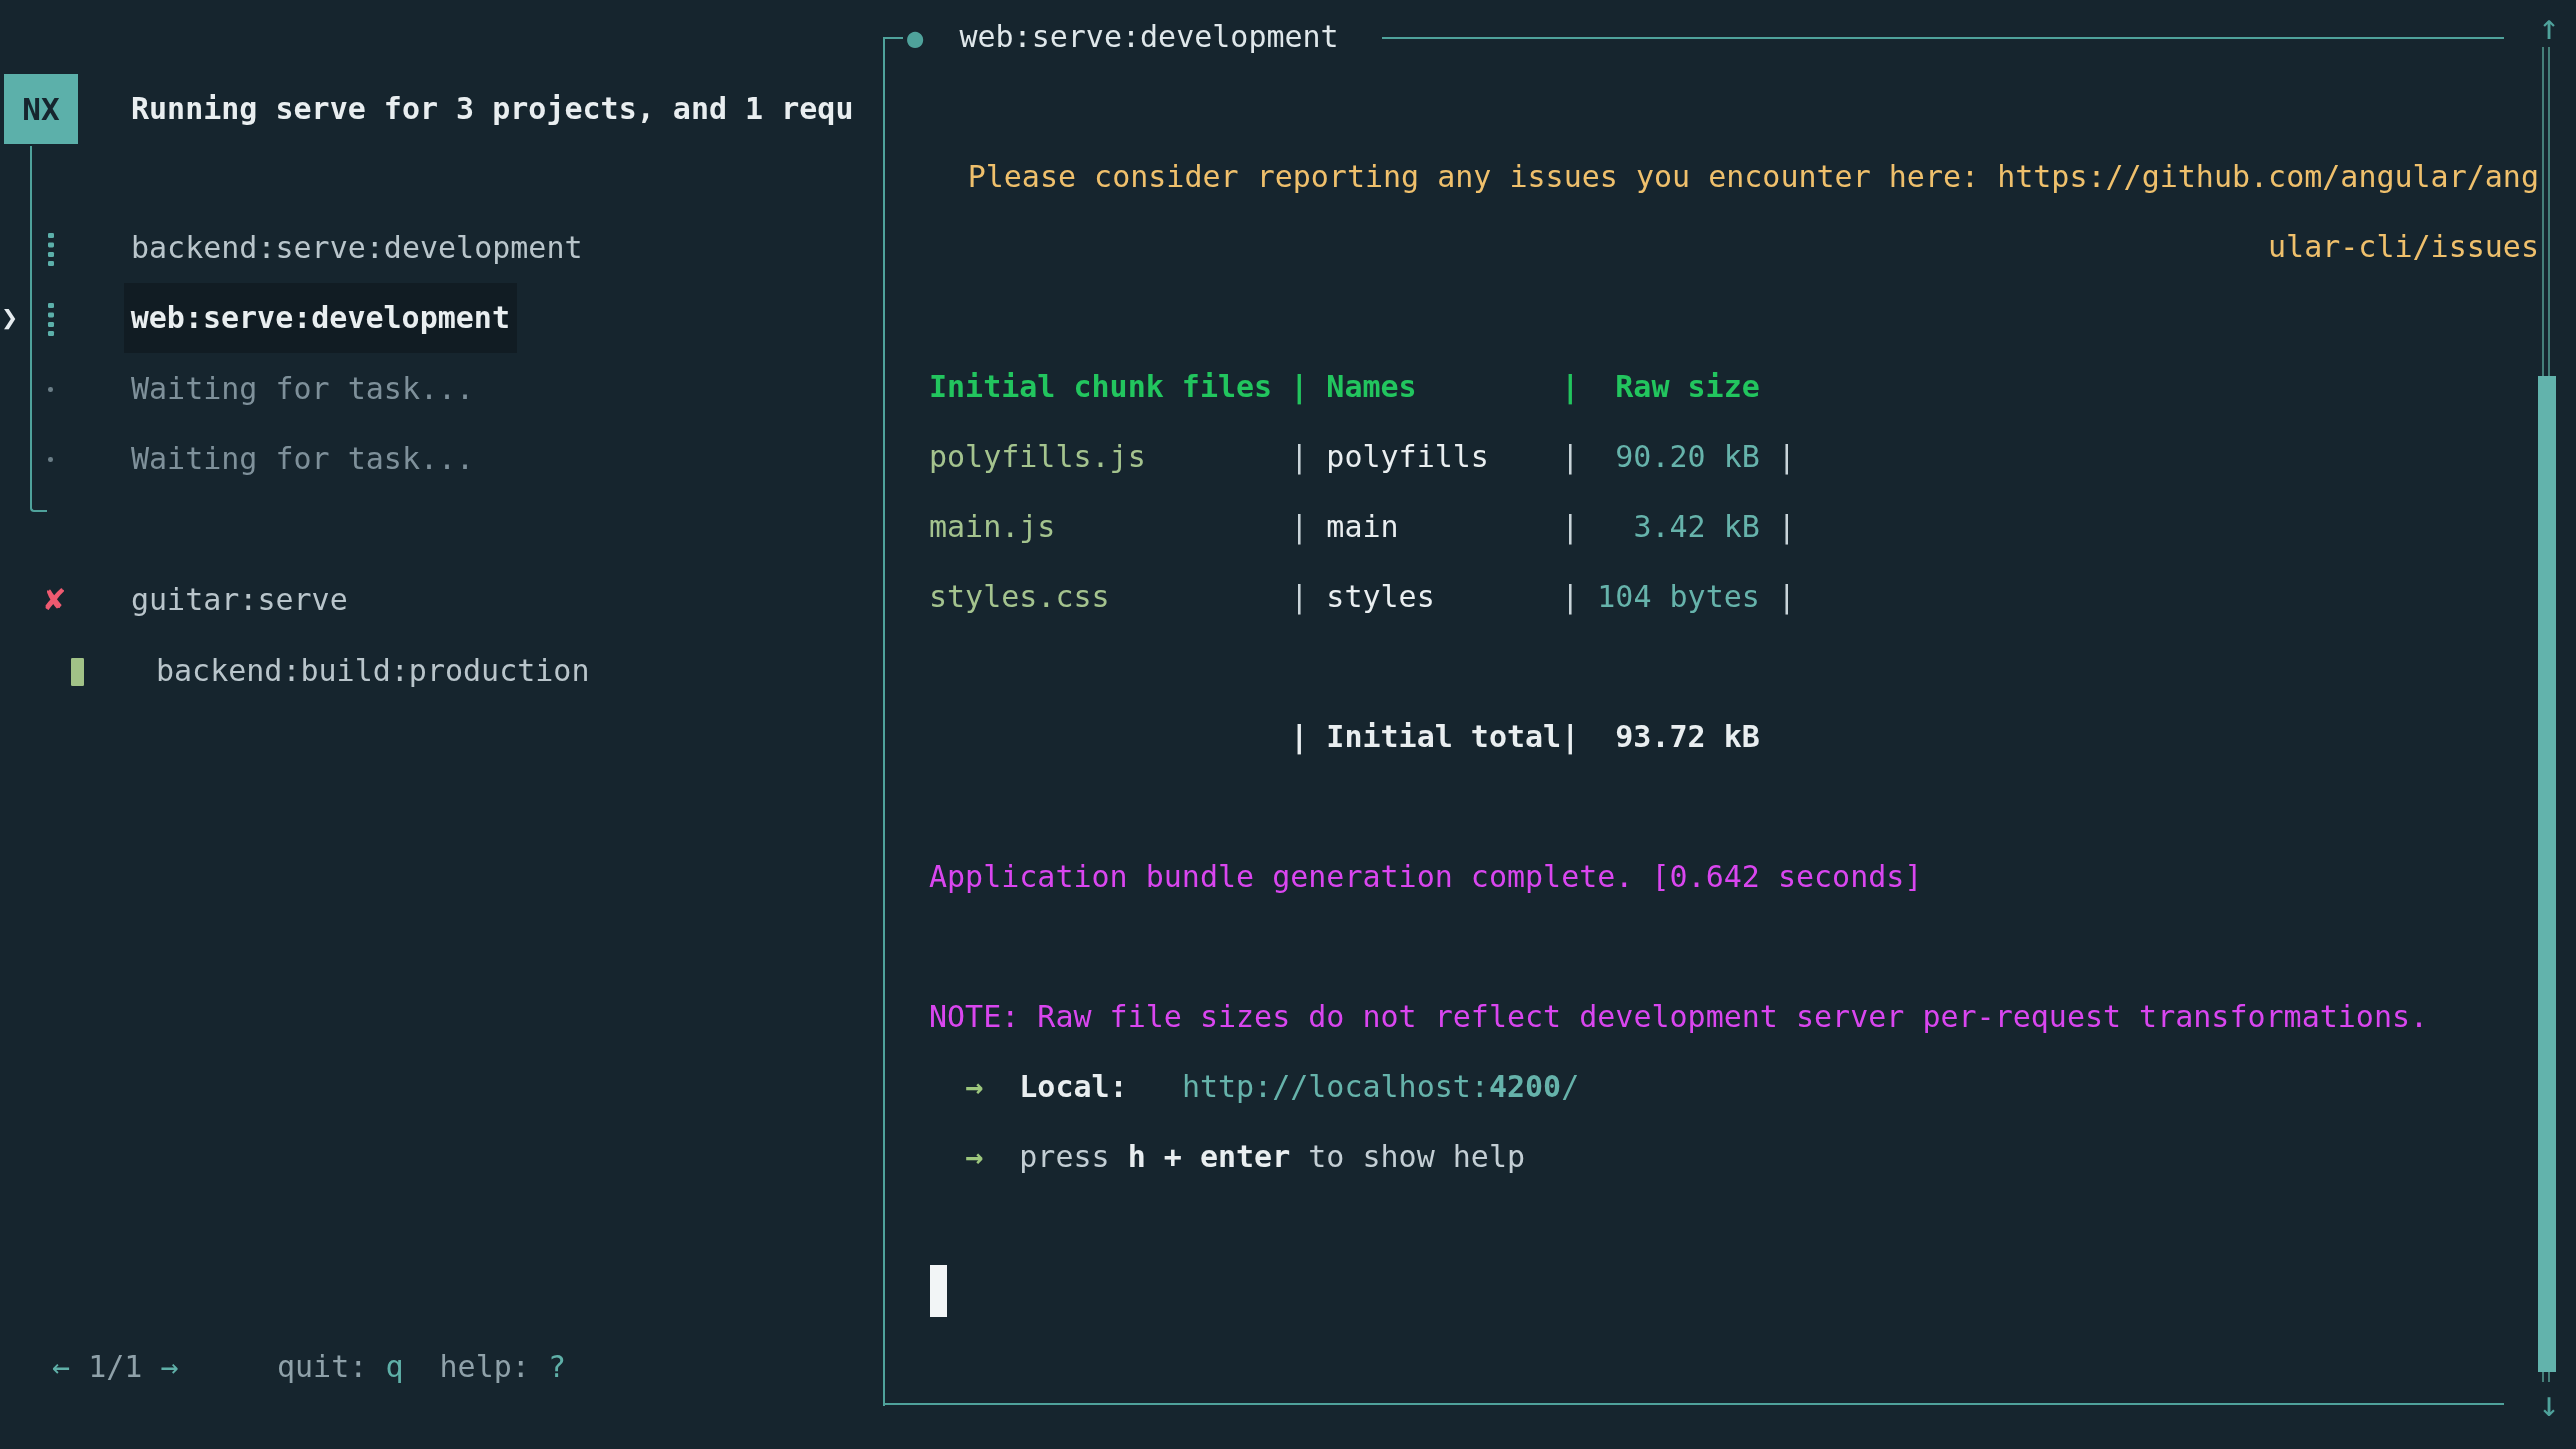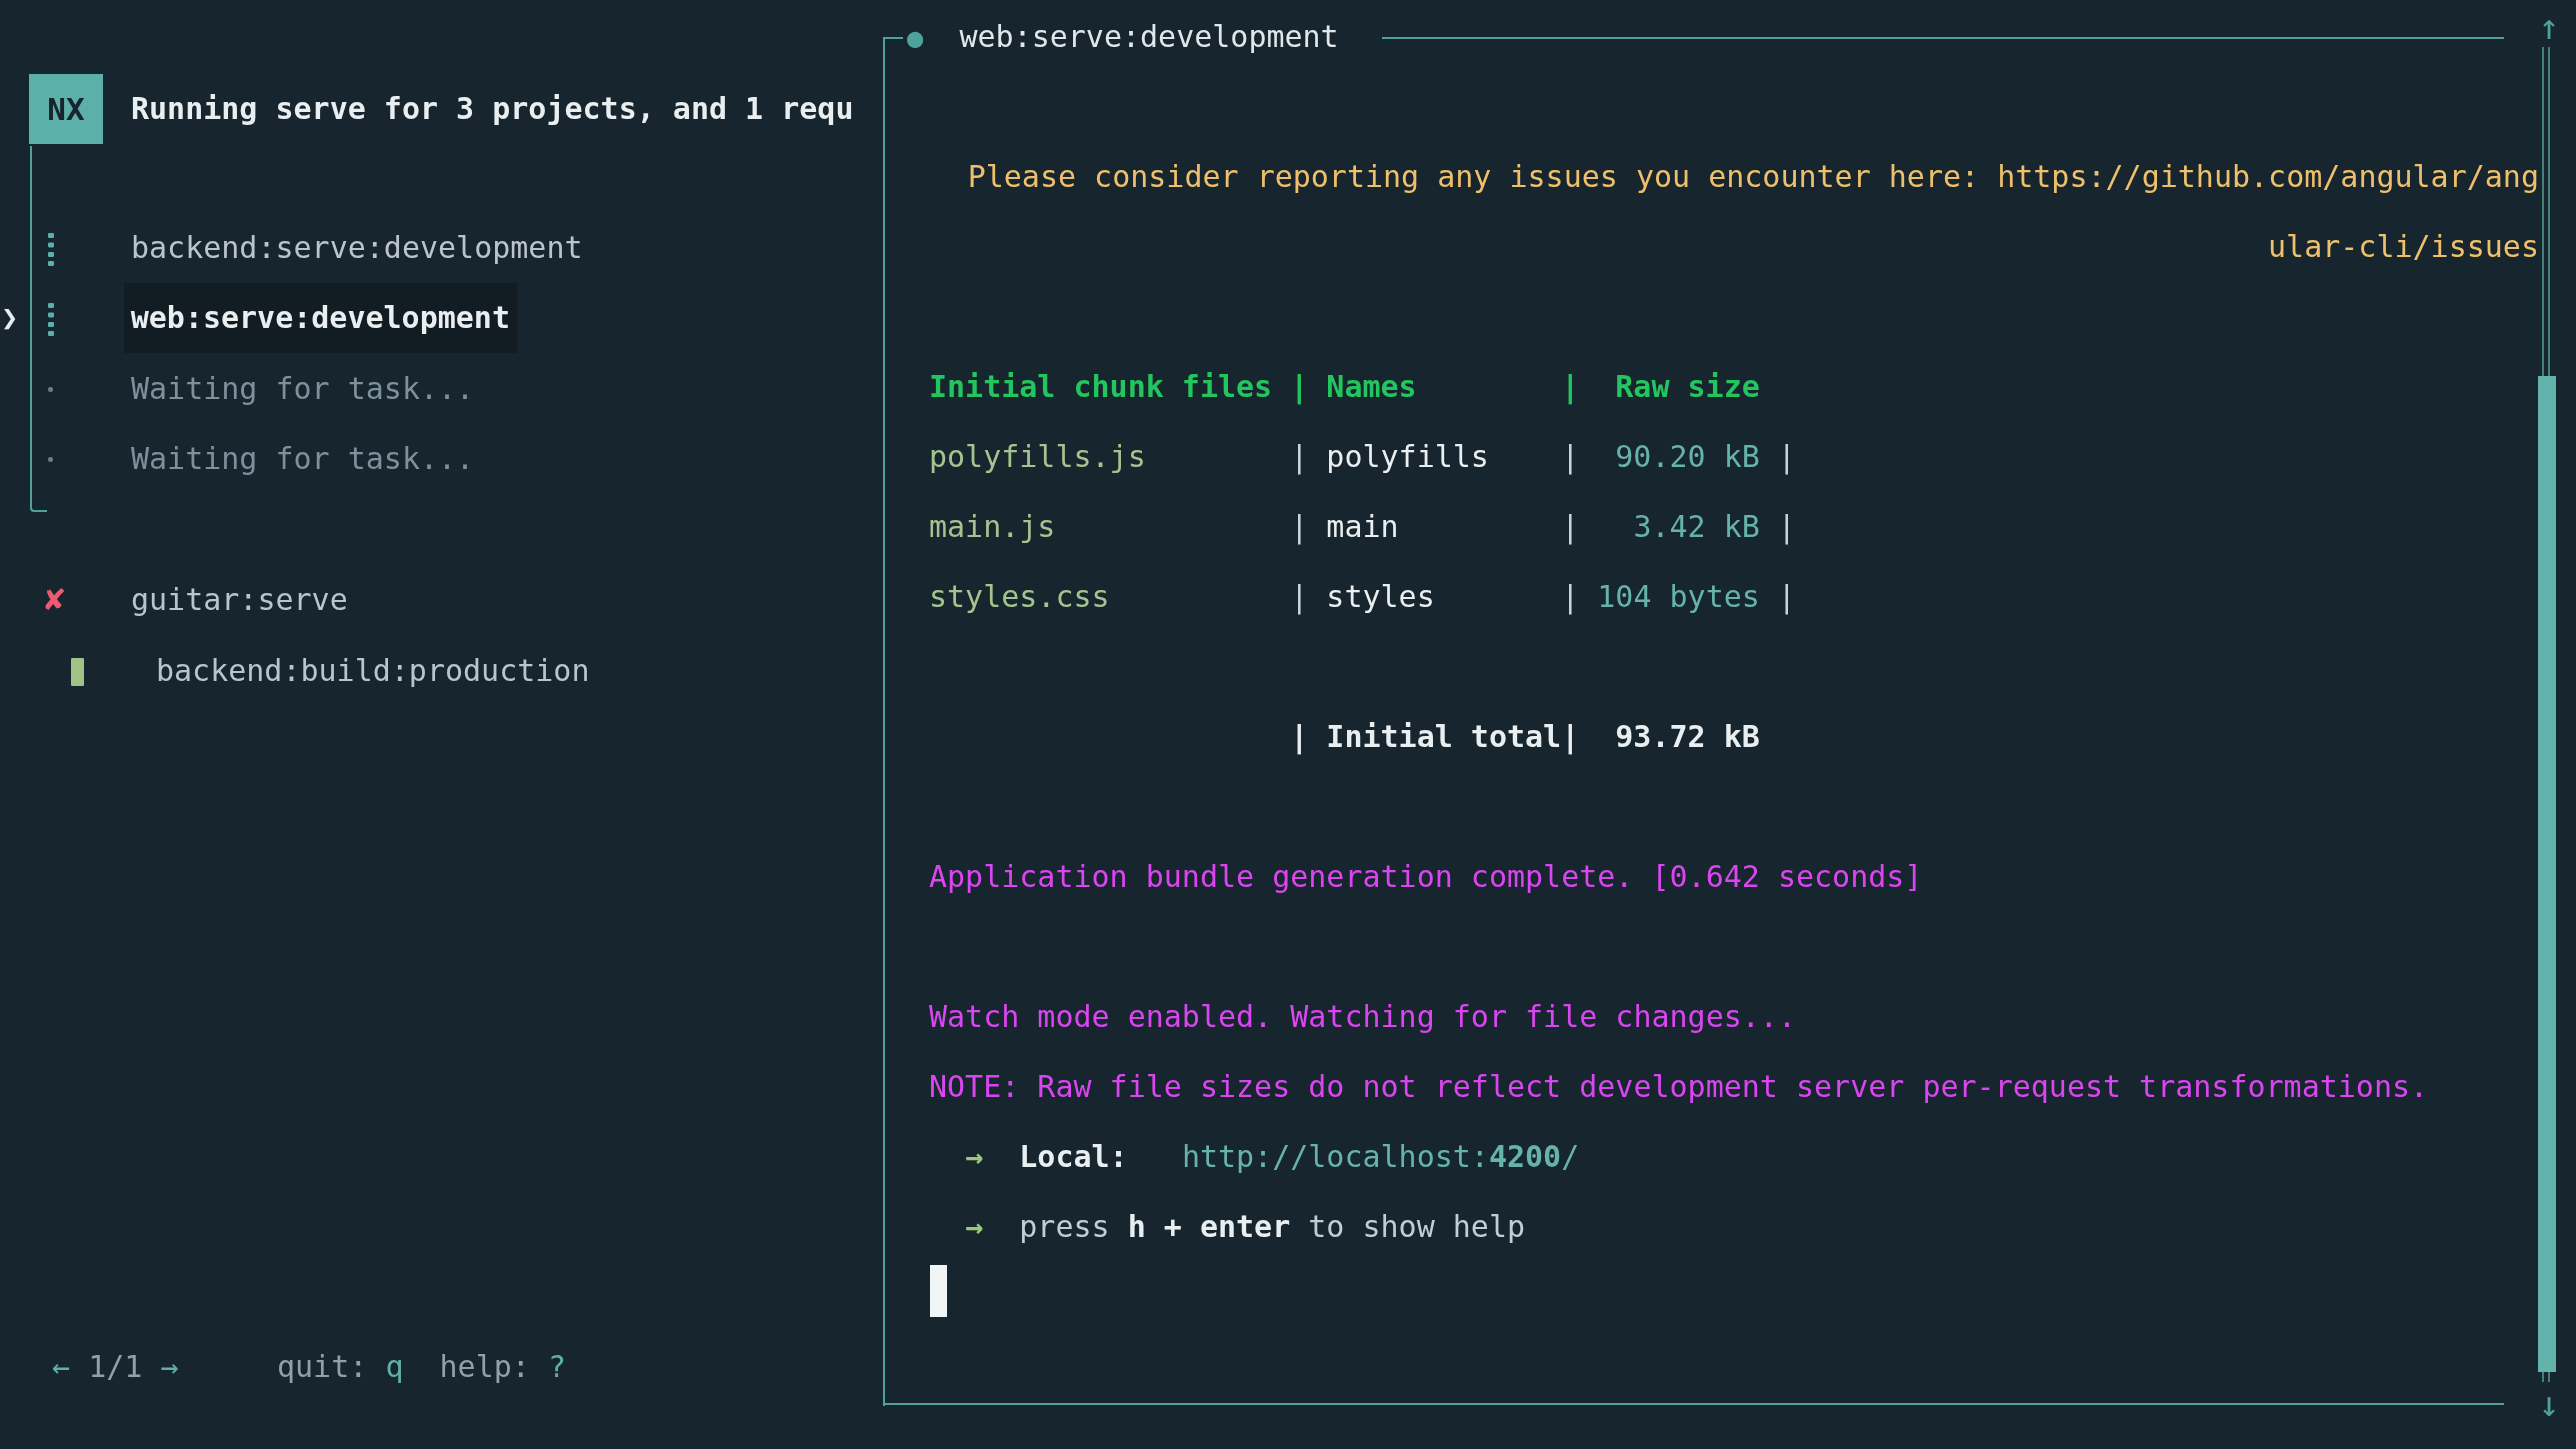--- a/index.html
+++ b/index.html
@@ -13,21 +13,21 @@
     position:relative;
   }
   .abs { position:absolute; }
   .row { height:70px; line-height:70px; white-space:pre; }
 
   
   .nx-badge {
     left:4px; top:74px; width:74px; height:70px;
     background:#5cb0aa; color:#16252e;
     font-weight:bold; font-size:31px;
-    display:flex; align-items:center; justify-content:center;margin-left:25px;
+    display:flex; align-items:center; justify-content:center;
   }
   .app-header {
     left:131px; top:74px; width:745px; height:70px; line-height:70px;
     font-weight:bold; color:#e9eef0; white-space:nowrap; overflow:hidden;
   }
   .tree-line {
     left:29.5px; top:146px; width:17.4px; height:366px;
     border-left:2px solid #4fa29b;
     border-bottom:2px solid #4fa29b;
     border-bottom-left-radius:4px;
@@ -170,21 +170,20 @@
 
   <div class="row"><span class="c-file">styles.css</span><span class="c-pipe">| </span><span class="c-name">styles</span><span class="c-pipe">| </span><span class="c-size">104 bytes</span><span class="c-pipe"> |</span></div>
 
   <div class="row"></div>
 
   <div class="row total"><span class="c-file"></span><span class="c-pipe">| </span><span class="c-name">Initial total</span><span class="c-pipe">| </span><span class="c-size">93.72 kB</span></div>
 
   <div class="row"></div>
   <div class="row dim">Application bundle generation complete. [0.642 seconds]</div>
   <div class="row"></div>
-  <div class="row dim">Watch mode enabled. Watching for file changes...</div>
   <div class="row dim">NOTE: Raw file sizes do not reflect development server per-request transformations.</div>
 
   <div class="row">  <span class="g-arrow">→</span>  <span class="bold-w">Local:</span>   <span class="url"><span>http://localhost:</span><span class="port">4200</span><span>/</span></span></div>
 
   <div class="row">  <span class="g-arrow">→</span>  <span>press </span><span class="kbd">h + enter</span><span> to show help</span></div>
 </div>
 
 <div class="abs cursor"></div>
 
 <div class="abs sb-up">↑</div>

